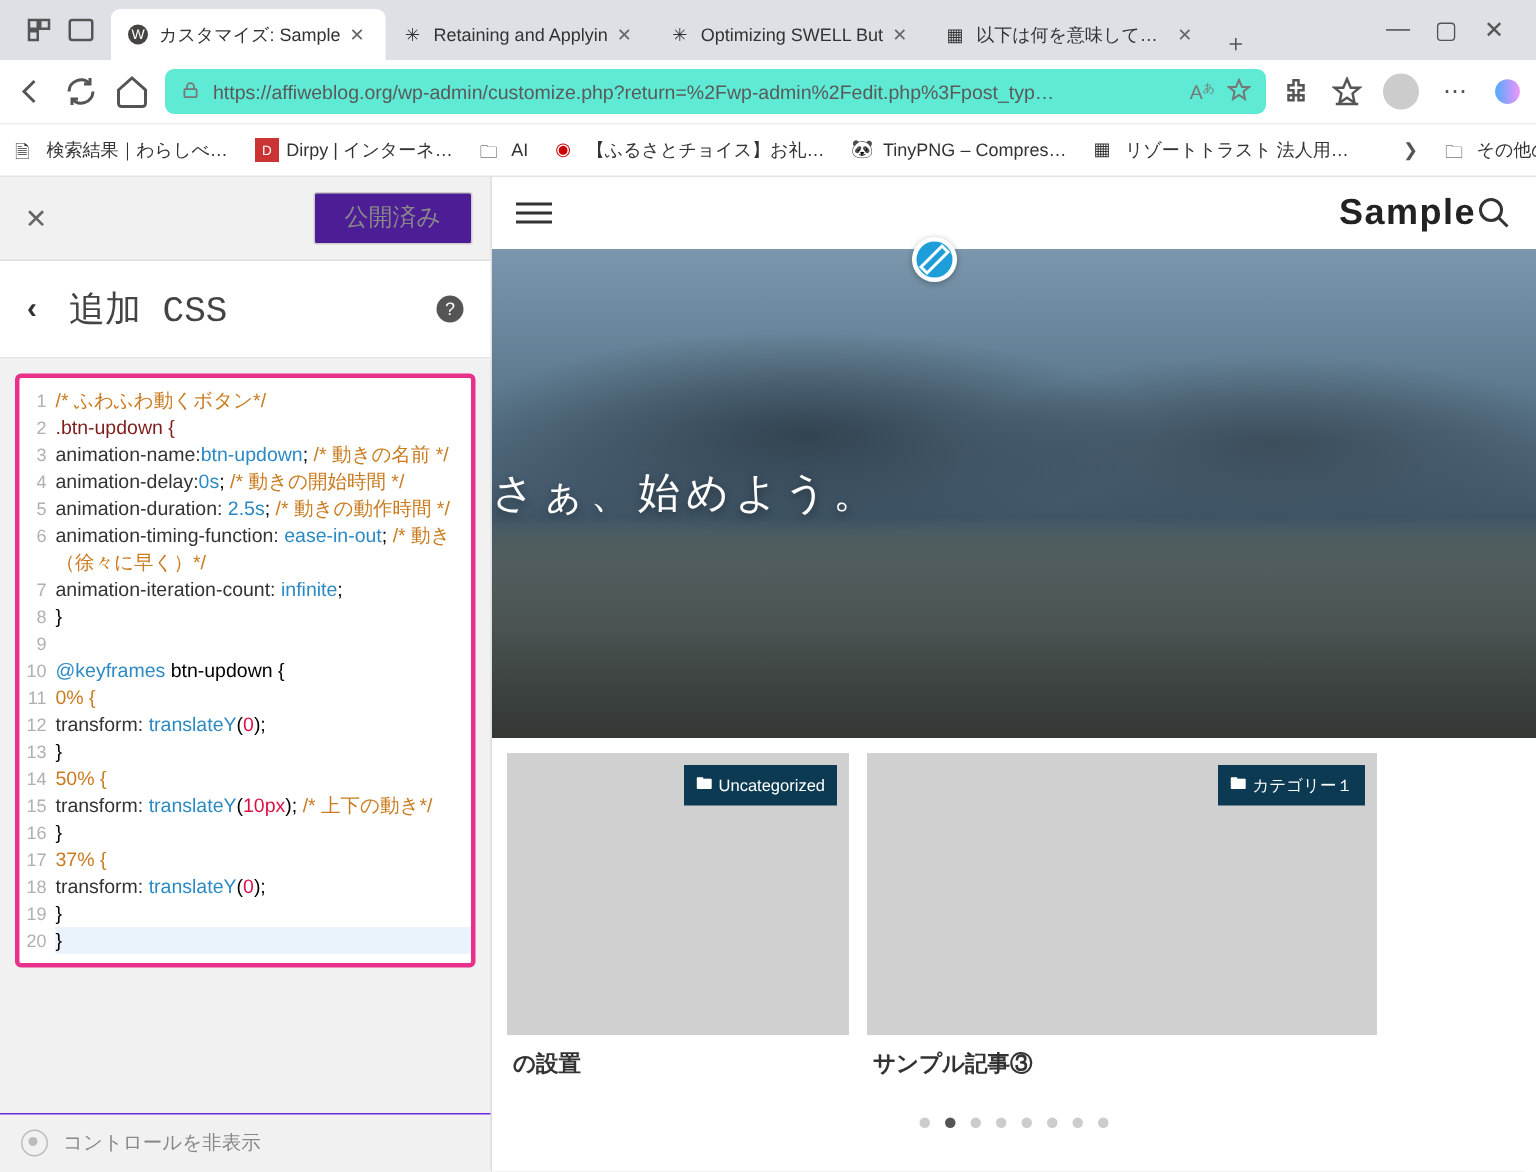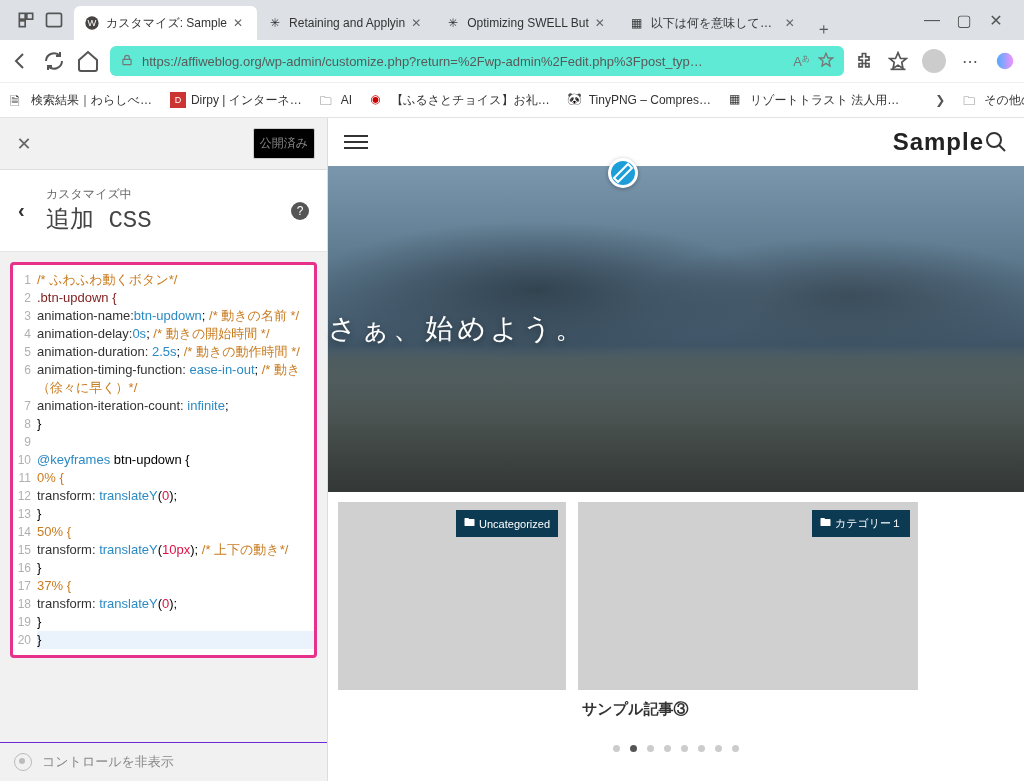--- a/index.html
+++ b/index.html
@@ -36,21 +36,21 @@
 .bookmarks .spacer { flex:1; }
 .bookmarks .more { color:#555;}
 
 
 .page { flex:1; display:flex; background:#eee; overflow:hidden;}
 
 
 .customizer { width:328px; background:#f1f1f1; display:flex; flex-direction:column; border-right:1px solid #ddd;}
 .cust-top { display:flex; align-items:center; justify-content:space-between; padding:10px 12px; border-bottom:1px solid #ddd;}
 .cust-top .xbtn { width:24px; height:24px; color:#666; display:flex;align-items:center;justify-content:center; font-size:18px;}
-.pubbtn { border:1px solid #ccc; background:#000000; color:#888; font-size:12px; padding:6px 6px; border-radius:2px;}
+.pubbtn { border:1px solid #ccc; background:#4c1d95; color:#888; font-size:16px; padding:6px 20px; border-radius:2px;}
 .cust-head { display:flex; align-items:center; padding:16px 18px; background:#fff; border-bottom:1px solid #e5e5e5;}
 .cust-head .back { width:28px; font-size:20px; color:#333; font-weight:bold;}
 .cust-head .titles { flex:1; }
 .cust-head .sub { font-size:12px; color:#666; }
 .cust-head .main { font-size:24px; color:#444;font-family:Liberation Mono, monospace; }
 .cust-head .help { width:18px; height:18px; border-radius:50%; background:#555; color:#fff; display:flex;align-items:center;justify-content:center; font-size:12px;}
 
 .code-wrap { margin:10px; border:3px solid #e8318a; border-radius:4px; background:#fff; flex:0 0 auto;}
 .code-editor { font-family: Menlo, Consolas, monospace; font-size:13px; line-height:18px; padding:6px 0; }
 .code-line { display:flex; }
@@ -245,21 +245,20 @@
   <div class="page">
 
     <div class="customizer">
       <div class="cust-top">
         <div class="xbtn">✕</div>
         <button class="pubbtn">公開済み</button>
       </div>
       <div class="cust-head">
         <div class="back">‹</div>
         <div class="titles">
-          <div class="sub">カスタマイズ中</div>
           <div class="main">追加 CSS</div>
         </div>
         <div class="help">?</div>
       </div>
 
       <div class="code-wrap">
         <div class="code-editor">
           <div class="code-line">
               <span class="ln">1</span>
               <span class="code"><span class="c-comment">/* ふわふわ動くボタン*/</span></span>
@@ -371,20 +370,21 @@
         <div class="hero-text">さぁ、始めよう。</div>
       </div>
       <div class="cards">
         <div class="card first">
           <div class="thumb">
               <div class="cat-badge">
                 <span>🖿</span>
                 <span>Uncategorized</span>
               </div>
             </div>
+          <div class="card-title">の設置</div>
         </div>
         <div class="card">
           <div class="thumb">
               <div class="cat-badge">
                 <span>🖿</span>
                 <span>カテゴリー１</span>
               </div>
             </div>
           <div class="card-title">サンプル記事③</div>
         </div>

